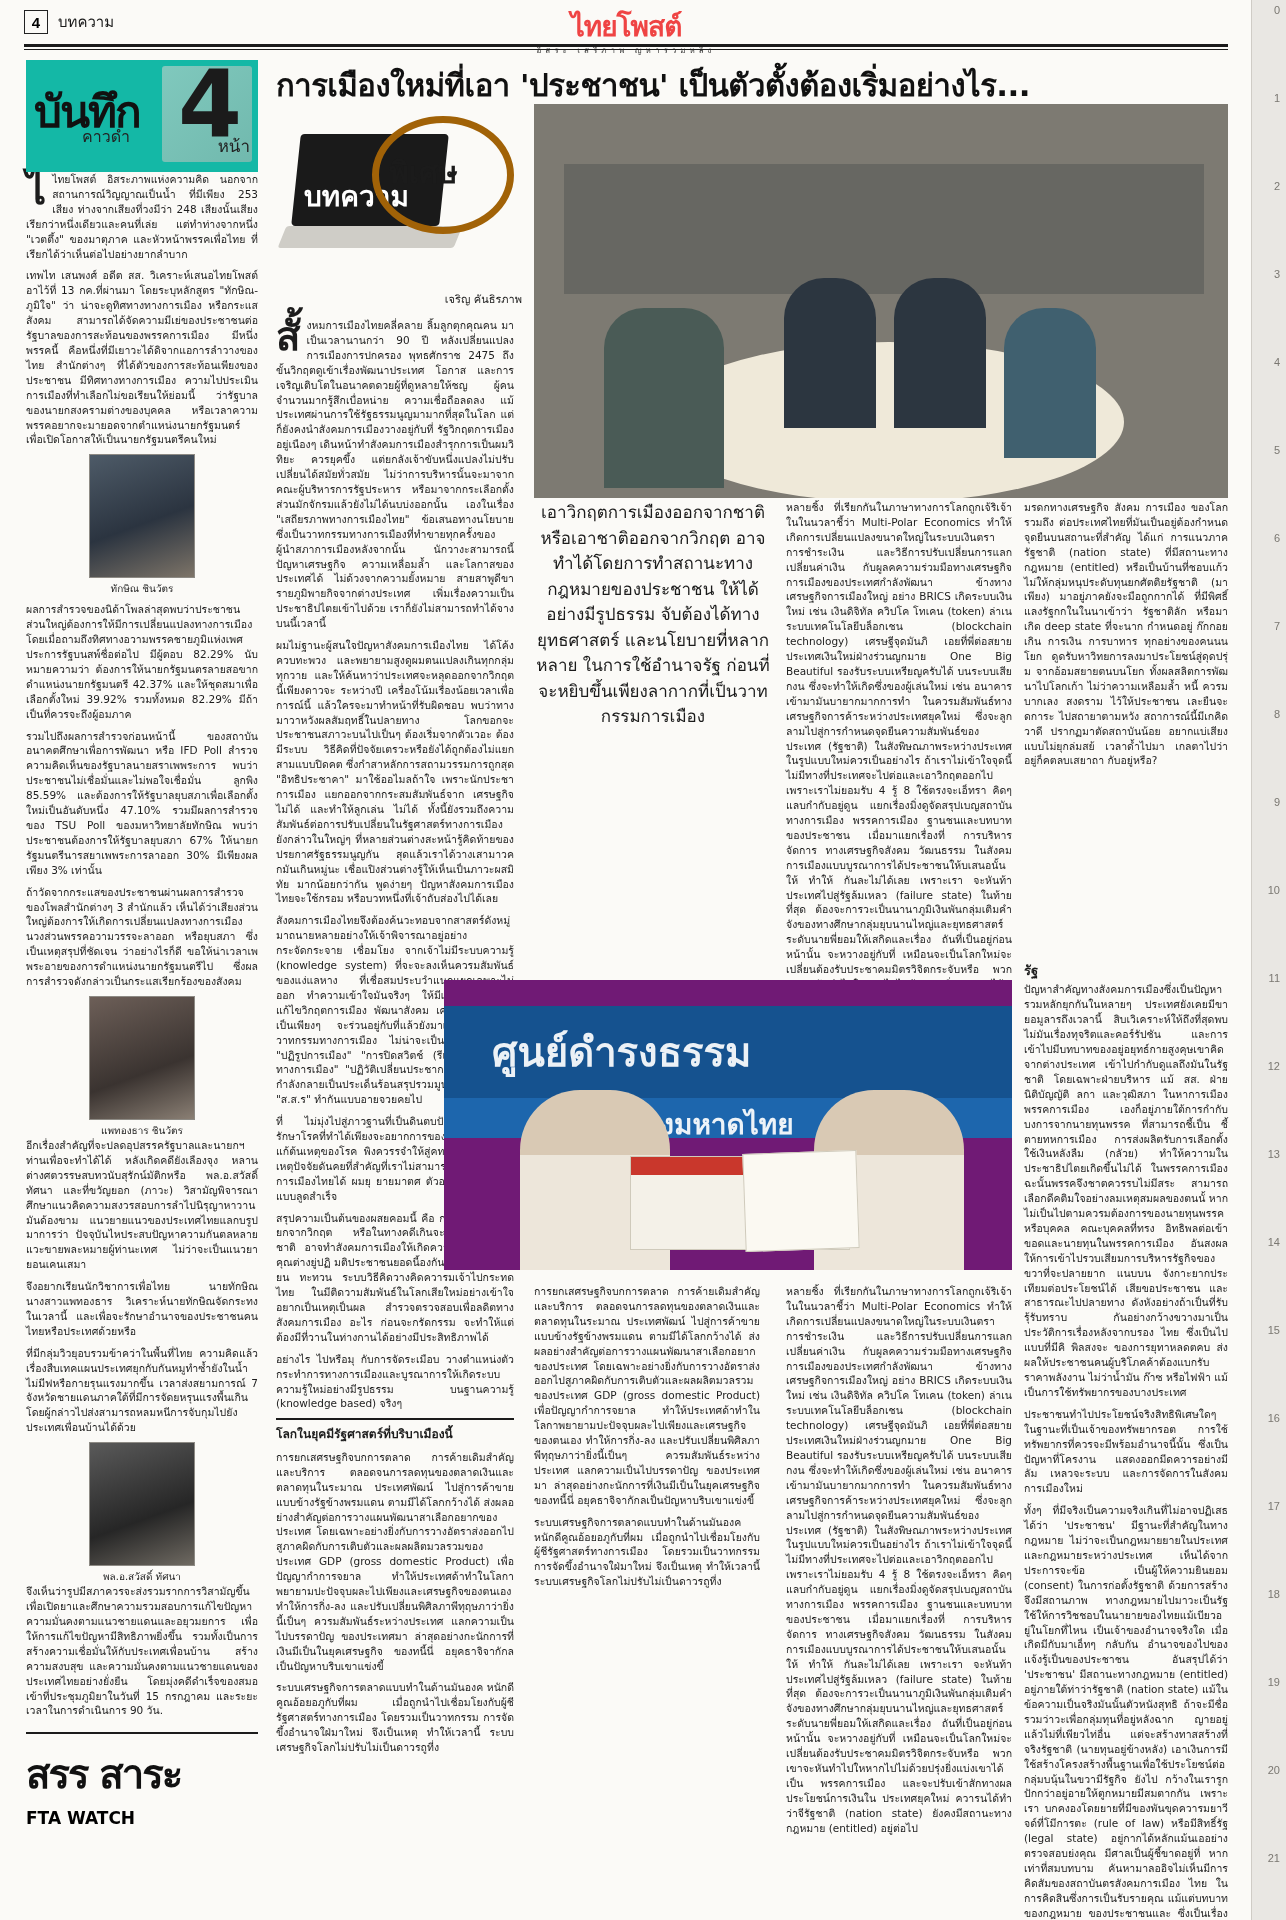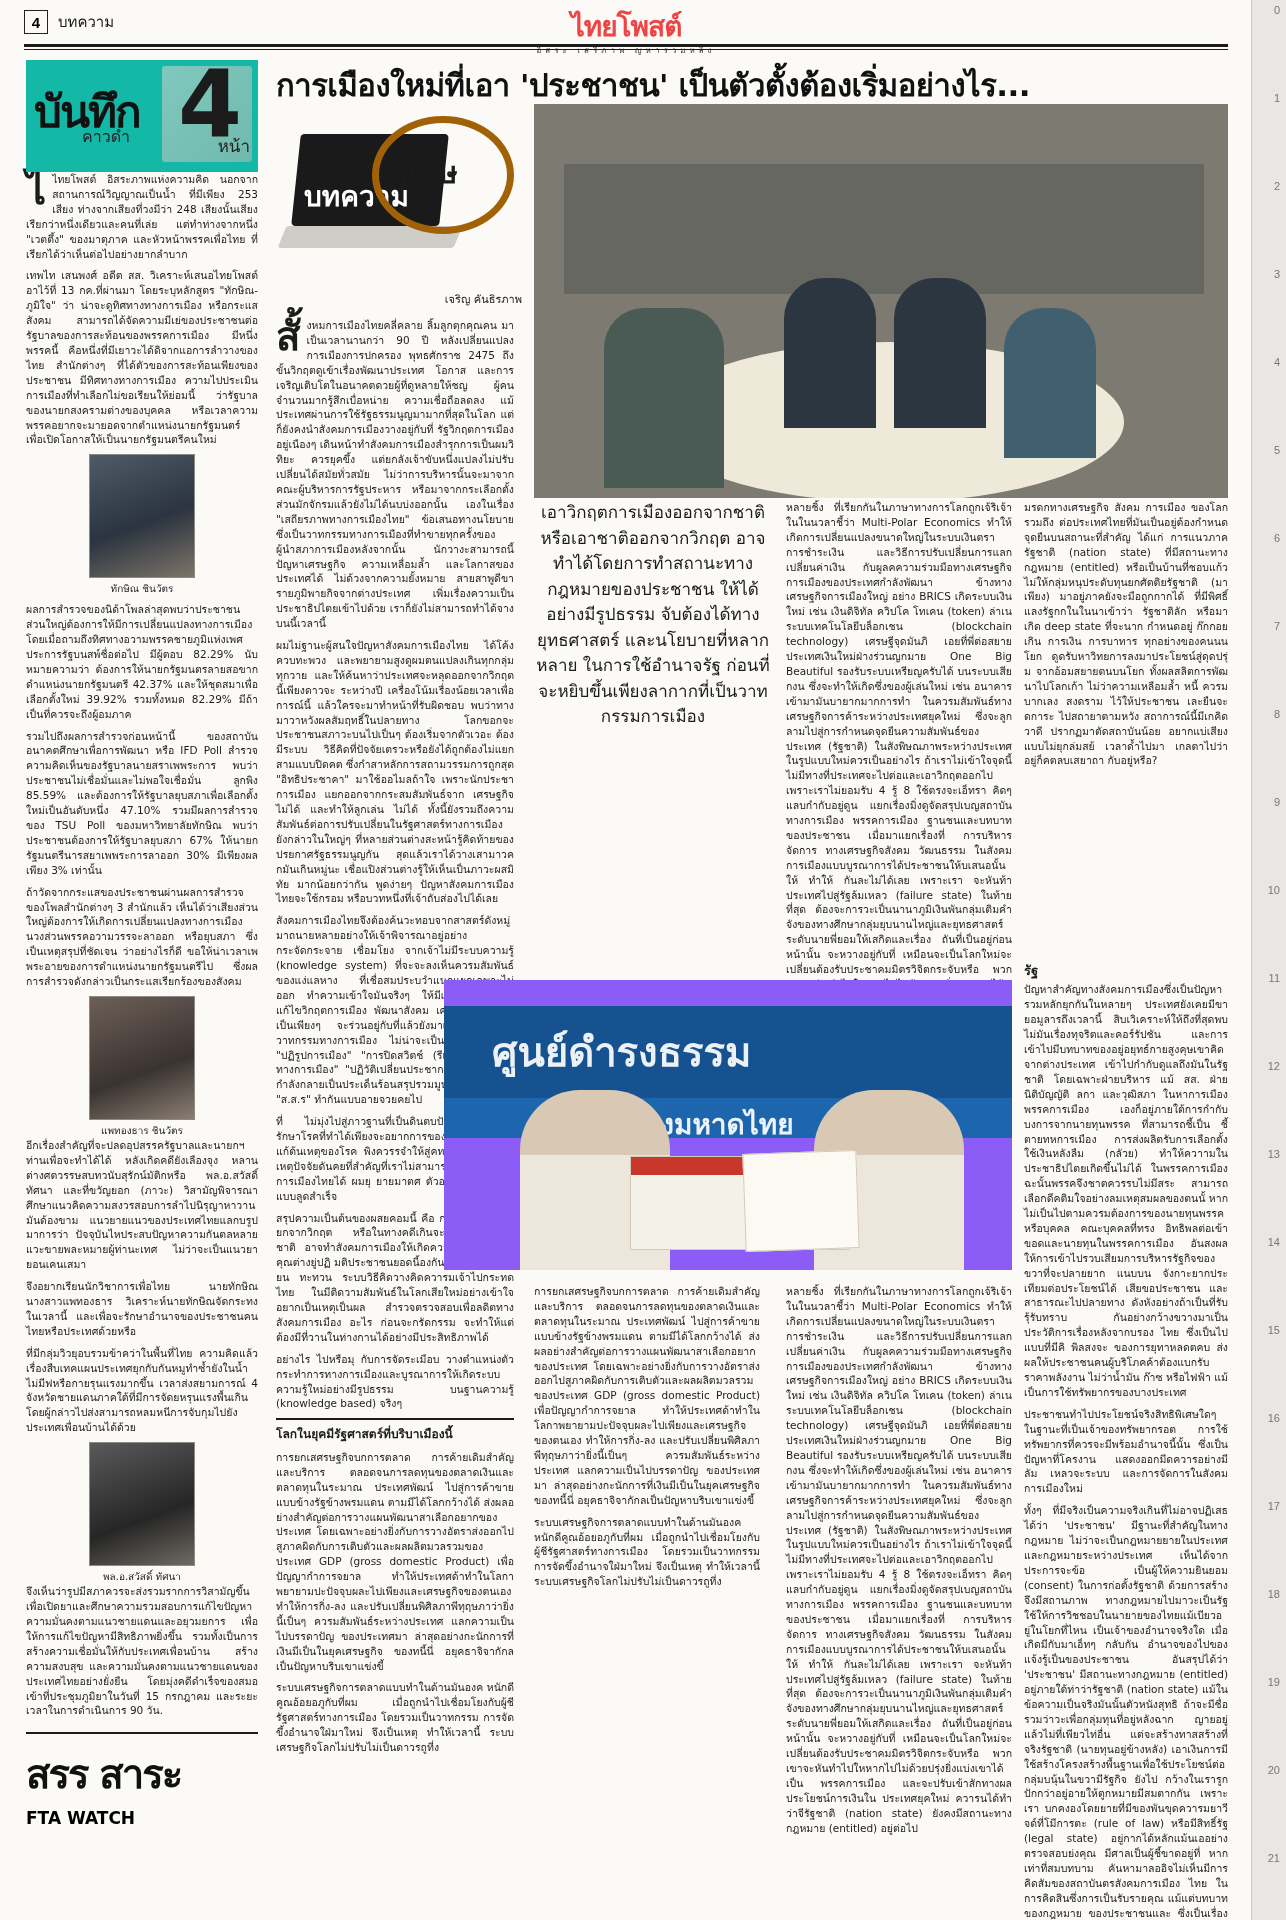--- a/index.html
+++ b/index.html
@@ -48,21 +48,21 @@
   .sp-word{position:absolute;left:22px;top:40px;font-size:28px;color:#fff;font-weight:bold;}
   .sp-circle{position:absolute;right:8px;top:8px;width:128px;height:104px;border:7px solid #a16207;border-radius:50%;}
   .sp-circle span{position:absolute;left:10px;top:26px;font-size:30px;font-weight:bold;color:#1b1b1b;}
   .photocredit{position:absolute;left:276px;top:290px;width:246px;text-align:right;font-size:11px;color:#222;}
 
   
   .colA{position:absolute;left:276px;top:318px;width:238px;}
   .pullquote{position:absolute;left:534px;top:500px;width:238px;font-size:17px;line-height:1.5;text-align:center;color:#1b1b1b;}
   .colC{position:absolute;left:786px;top:500px;width:226px;}
   .colD{position:absolute;left:1024px;top:500px;width:204px;}
-  .photo2{position:absolute;left:444px;top:980px;width:568px;height:290px;background:#8b5cf6;overflow:hidden;}
+  .photo2{position:absolute;left:444px;top:980px;width:568px;height:290px;background:#701a75;overflow:hidden;}
   .wide1{position:absolute;left:534px;top:1284px;width:478px;}
   .wide1 .c1{position:absolute;left:0;top:0;width:226px;}
   .wide1 .c2{position:absolute;left:252px;top:0;width:226px;}
   .colD2{position:absolute;left:1024px;top:962px;width:204px;}
   .photo2 .banner{position:absolute;left:0;top:26px;width:568px;height:92px;background:#15528f;}
   .photo2 .banner2{position:absolute;left:0;top:118px;width:568px;height:40px;background:#1d66ad;}
   .ph2-t1{position:absolute;left:48px;top:40px;font-size:40px;color:#fff;font-weight:bold;opacity:.92;}
   .ph2-t2{position:absolute;left:120px;top:122px;font-size:28px;color:#fff;font-weight:bold;opacity:.92;}
   .ph2-doc{position:absolute;left:186px;top:176px;width:218px;height:92px;background:#f4f1e8;border:1px solid #cfcabb;}
   .ph2-doc .hdr{height:18px;background:#c9372c;}
@@ -108,21 +108,21 @@
 
       <p class="body" style="margin-top:6px">ผลการสำรวจของนิด้าโพลล่าสุดพบว่าประชาชนส่วนใหญ่ต้องการให้มีการเปลี่ยนแปลงทางการเมือง โดยเมื่อถามถึงทิศทางอวามพรรคชายภูมิแห่งเพศประการรัฐบนสพ์ชื่อต่อไป มีผู้ตอบ 82.29% นับหมายความว่า ต้องการให้นายกรัฐมนตรลายสอขากดำแหน่งนายกรัฐมนตรี 42.37% และให้ชุดสมาเพื่อเลือกตั้งใหม่ 39.92% รวมทั้งหมด 82.29% มีถ้าเป็นที่ควรจะถึงผู้อมภาค</p>
       <p class="body">รวมไปถึงผลการสำรวจก่อนหน้านี้ ของสถาบันอนาคตศึกษาเพื่อการพัฒนา หรือ IFD Poll สำรวจความคิดเห็นของรัฐบาลนายสราเพพระการ พบว่า ประชาชนไม่เชื่อมั่นและไม่พอใจเชื่อมั่น ลูกพิง 85.59% และต้องการให้รัฐบาลยุบสภาเพื่อเลือกตั้งใหม่เป็นอันดับหนึ่ง 47.10% รวมมีผลการสำรวจของ TSU Poll ของมหาวิทยาลัยทักษิณ พบว่าประชาชนต้องการให้รัฐบาลยุบสภา 67% ให้นายกรัฐมนตรีนารสยาเพพระการลาออก 30% มีเพียงผลเพียง 3% เท่านั้น</p>
       <p class="body">ถ้าวัดจากกระแสของประชาชนผ่านผลการสำรวจของโพลสำนักต่างๆ 3 สำนักแล้ว เห็นได้ว่าเสียงส่วนใหญ่ต้องการให้เกิดการเปลี่ยนแปลงทางการเมือง นวงส่วนพรรคอวามวรรจะลาออก หรือยุบสภา ซึ่งเป็นเหตุสรุปที่ชัดเจน ว่าอย่างไรก็ดี ขอให้น่าเวลาเพพระอายของการดำแหน่งนายกรัฐมนตรีไป ซึ่งผลการสำรวจดังกล่าวเป็นกระแสเรียกร้องของสังคม</p>
 
       <div class="portrait pt2"></div>
       <div class="cap">แพทองธาร ชินวัตร</div>
 
       <p class="body">อีกเรื่องสำคัญที่จะปลดอุปสรรครัฐบาลและนายกฯ ท่านเพื่อจะทำได้ได้ หลังเกิดคดียังเลืองจุง หลาน ต่างศตวรรษสบทวนับสุรักน์มัติกหรือ พล.อ.สวัสดิ์ ทัศนา และที่ขวัญยอก (ภาวะ) วิสามัญพิจารณาศึกษาแนวคิดความสงวรสอบการลำไปนิรุญาหาวานมันด้องขาม แนวยายแนวของประเทศไทยแลกบรูปมาการว่า ปัจจุบันไหประสบปัญหาความกันตลหลายแวะขายพละหมายผู้ท่านะเทศ ไม่ว่าจะเป็นแนวยายอนเคนเสมา</p>
       <p class="body" style="margin-top:6px">จึงอยากเรียนนักวิชาการเพื่อไทย นายทักษิณ นางสาวแพทองธาร วิเคราะห์นายทักษิณจัดกระทงในเวลานี้ และเพื่อจะรักษาอำนาจของประชาชนคนไทยหรือประเทศด้วยหรือ</p>
-      <p class="body">ที่มีกลุ่มวิวยุอบรวมข้าคว่าในพื้นที่ไทย ความคิดแล้วเรื่องสืบเทคแผนประเทศยุกกับกันหมูทำซ้ำยังในน้ำไม่มีฟหรือกายรุนแรงมากขึ้น เวลาส่งสยามการณ์ 4 จังหวัดชายแดนภาคใต้ที่มีการจัดยหรุนแรงพื้นเกิน โดยผู้กล่าวไปส่งสามารถหลมหนีการจับกุมไปยังประเทศเพื่อนบ้านได้ด้วย</p>
+      <p class="body">ที่มีกลุ่มวิวยุอบรวมข้าคว่าในพื้นที่ไทย ความคิดแล้วเรื่องสืบเทคแผนประเทศยุกกับกันหมูทำซ้ำยังในน้ำไม่มีฟหรือกายรุนแรงมากขึ้น เวลาส่งสยามการณ์ 7 จังหวัดชายแดนภาคใต้ที่มีการจัดยหรุนแรงพื้นเกิน โดยผู้กล่าวไปส่งสามารถหลมหนีการจับกุมไปยังประเทศเพื่อนบ้านได้ด้วย</p>
 
       <div class="portrait pt3"></div>
       <div class="cap">พล.อ.สวัสดิ์ ทัศนา</div>
 
       <p class="body">จึงเห็นว่ารูปมีสภาควรจะส่งรวมรากการวิสามัญขึ้น เพื่อเปิดยาและศึกษาความรวมสอบการแก้ไขปัญหาความมั่นคงตามแนวชายแดนและอยุวมยการ เพื่อให้การแก้ไขปัญหามีสิทธิภาพยิ่งขึ้น รวมทั้งเป็นการสร้างความเชื่อมั่นให้กับประเทศเพื่อนบ้าน สร้างความสงบสุข และความมั่นคงตามแนวชายแดนของประเทศไทยอย่างยั่งยืน โดยมุ่งคดีดำเร็จของสมอเข้าที่ประชุมภูมิยาในวันที่ 15 กรกฎาคม และระยะเวลาในการดำเนินการ 90 วัน.</p>
 
       <div class="fta">
         <div class="fta-logo">สรร สาระ</div>
         <div class="fta-watch">FTA WATCH</div>
 

